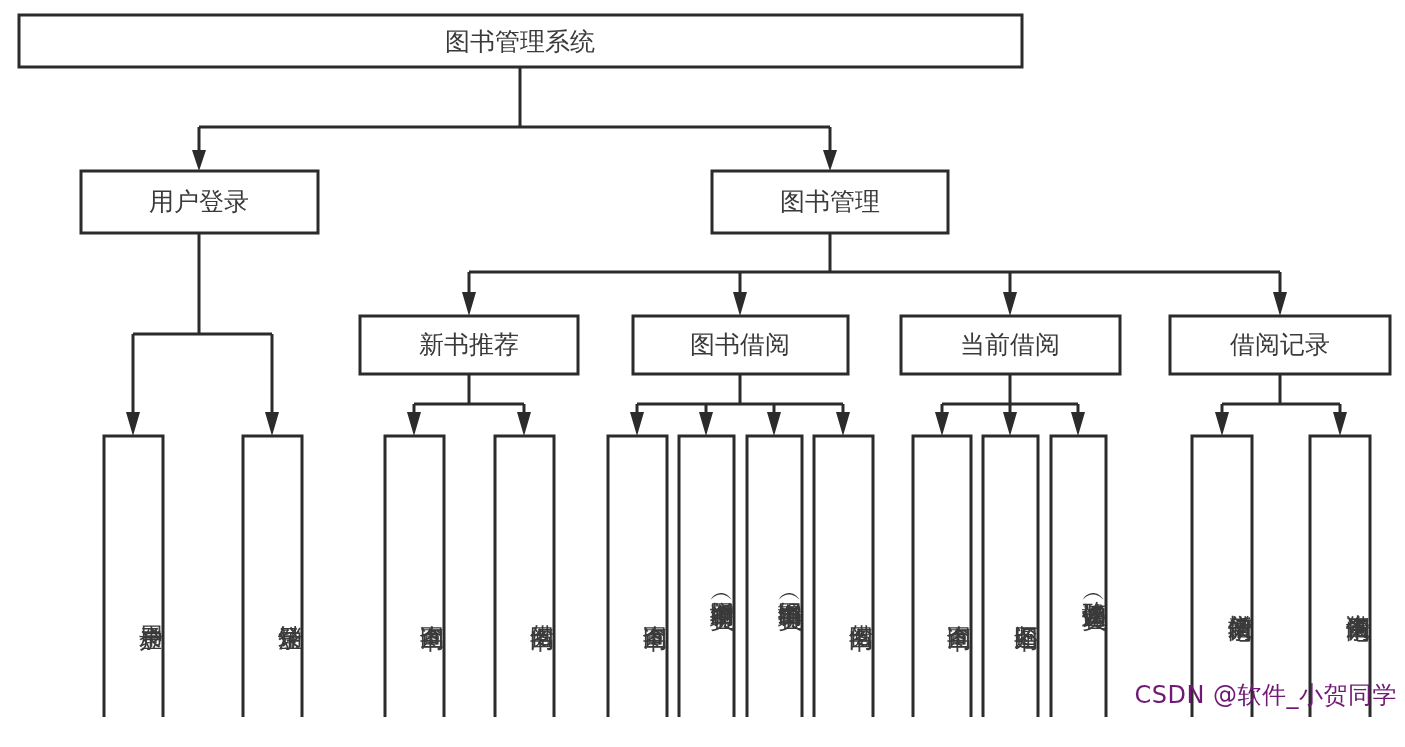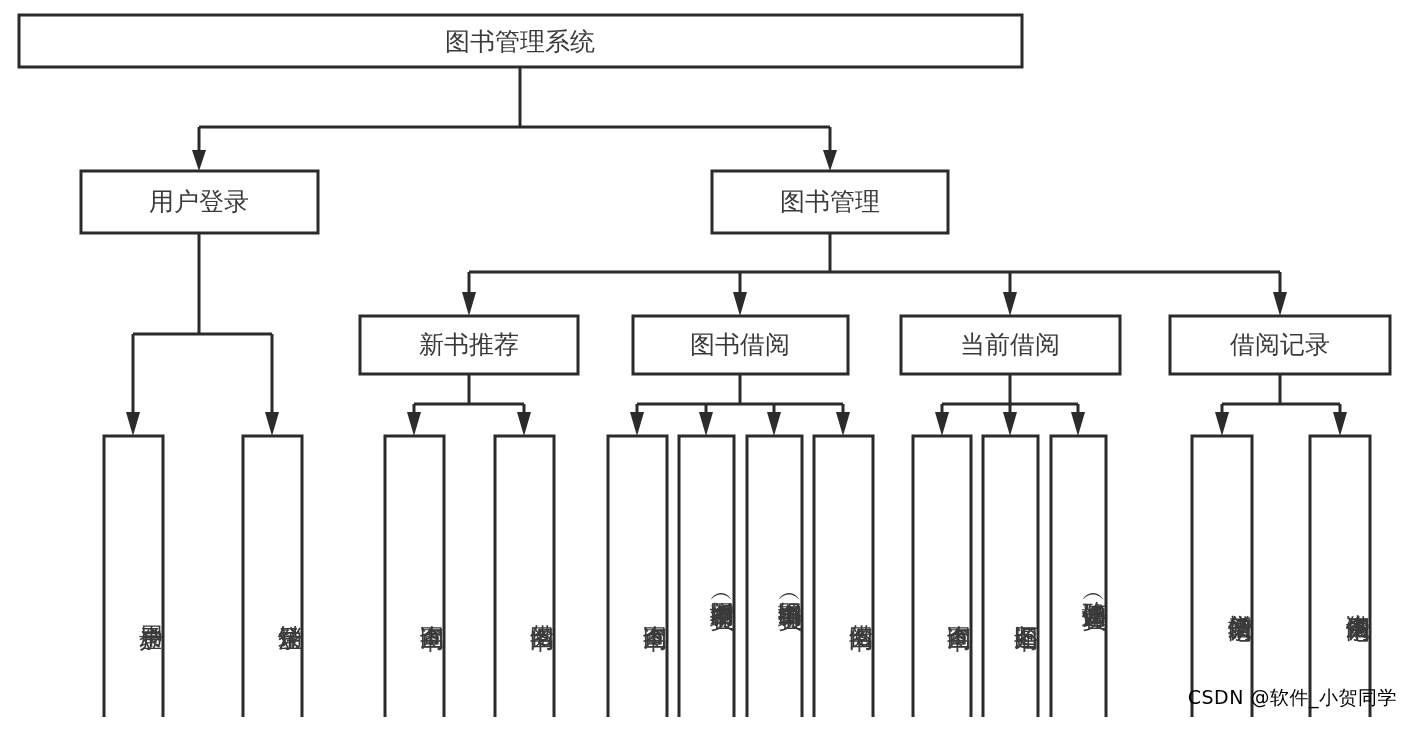--- a/index.html
+++ b/index.html
@@ -61,22 +61,22 @@
     align-items: flex-start;
     justify-content: center;
     white-space: pre-wrap;
     pointer-events: none;
   }
   .watermark {
     position: absolute;
     right: 8px;
     bottom: 6px;
     font-family: "DejaVu Sans", "Liberation Sans", sans-serif;
-    font-size: 19px;
-    color: #000000;
+    font-size: 24px;
+    color: #701a75;
     letter-spacing: 0.5px;
     white-space: nowrap;
   }
 </style>
 </head>
 <body>
 
 <div id="diagram-root">
 
   <svg class="flowchart" viewBox="0 0 1405 747">

